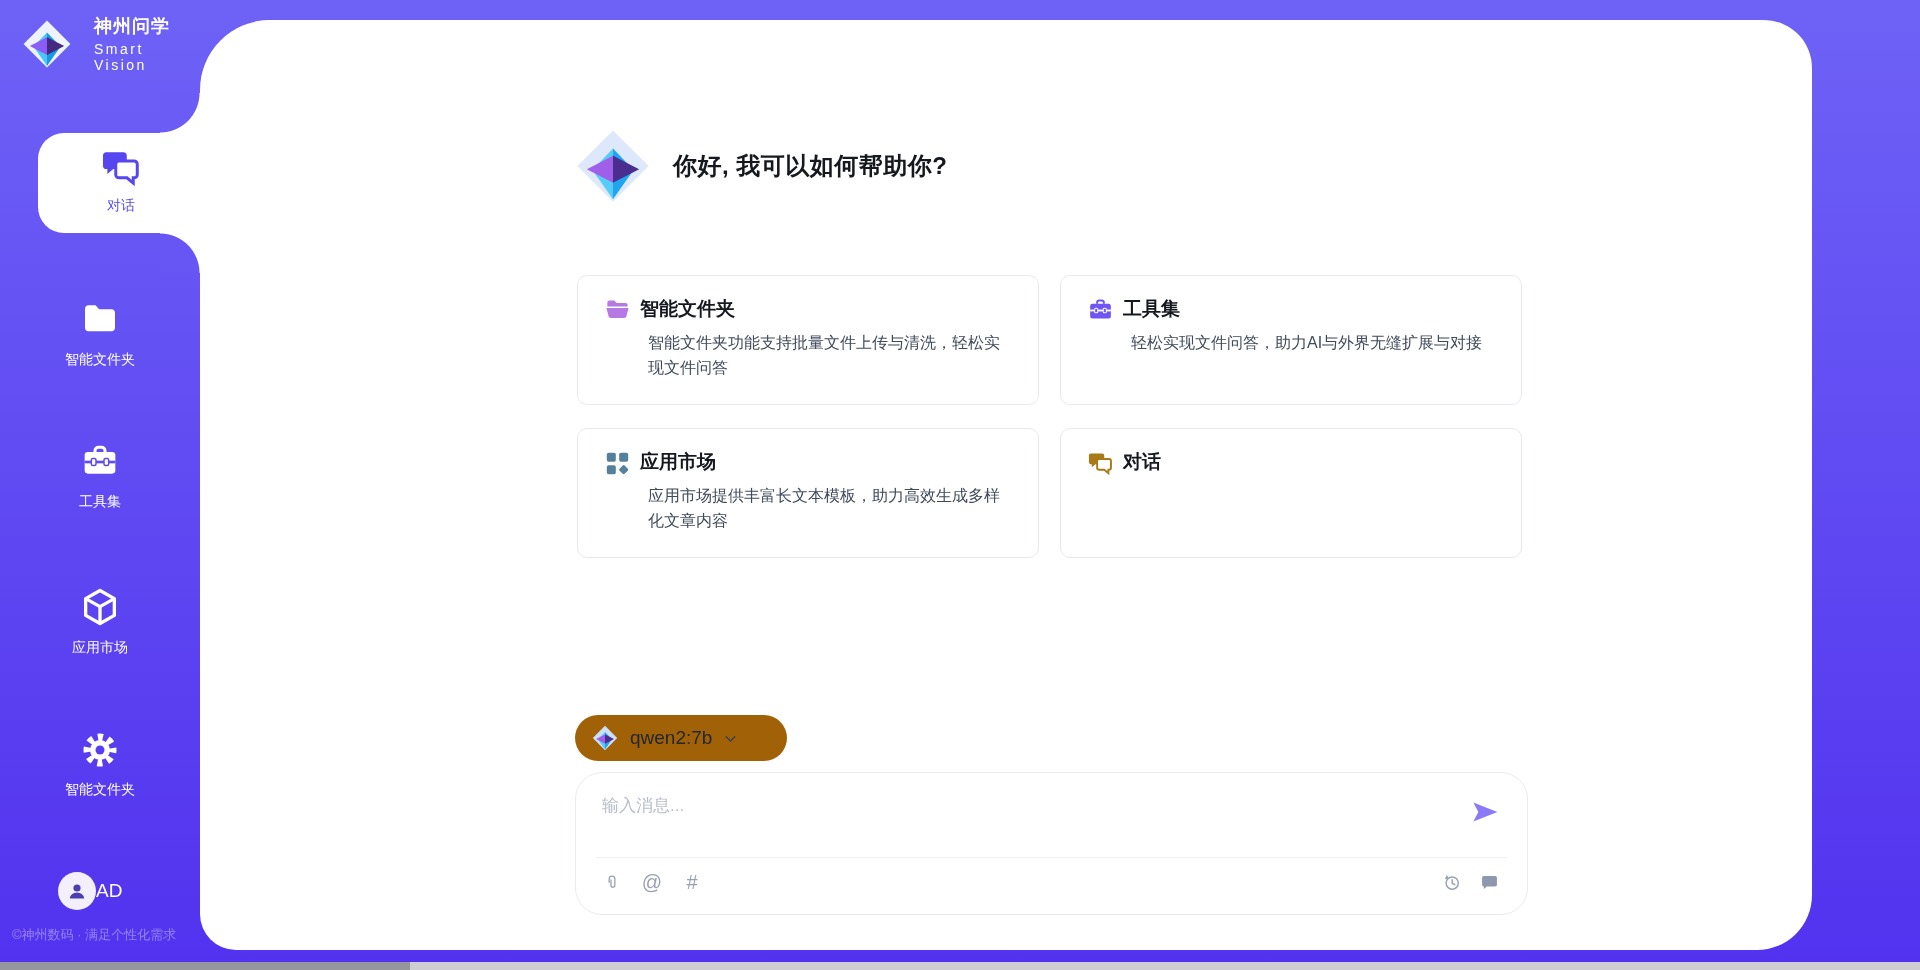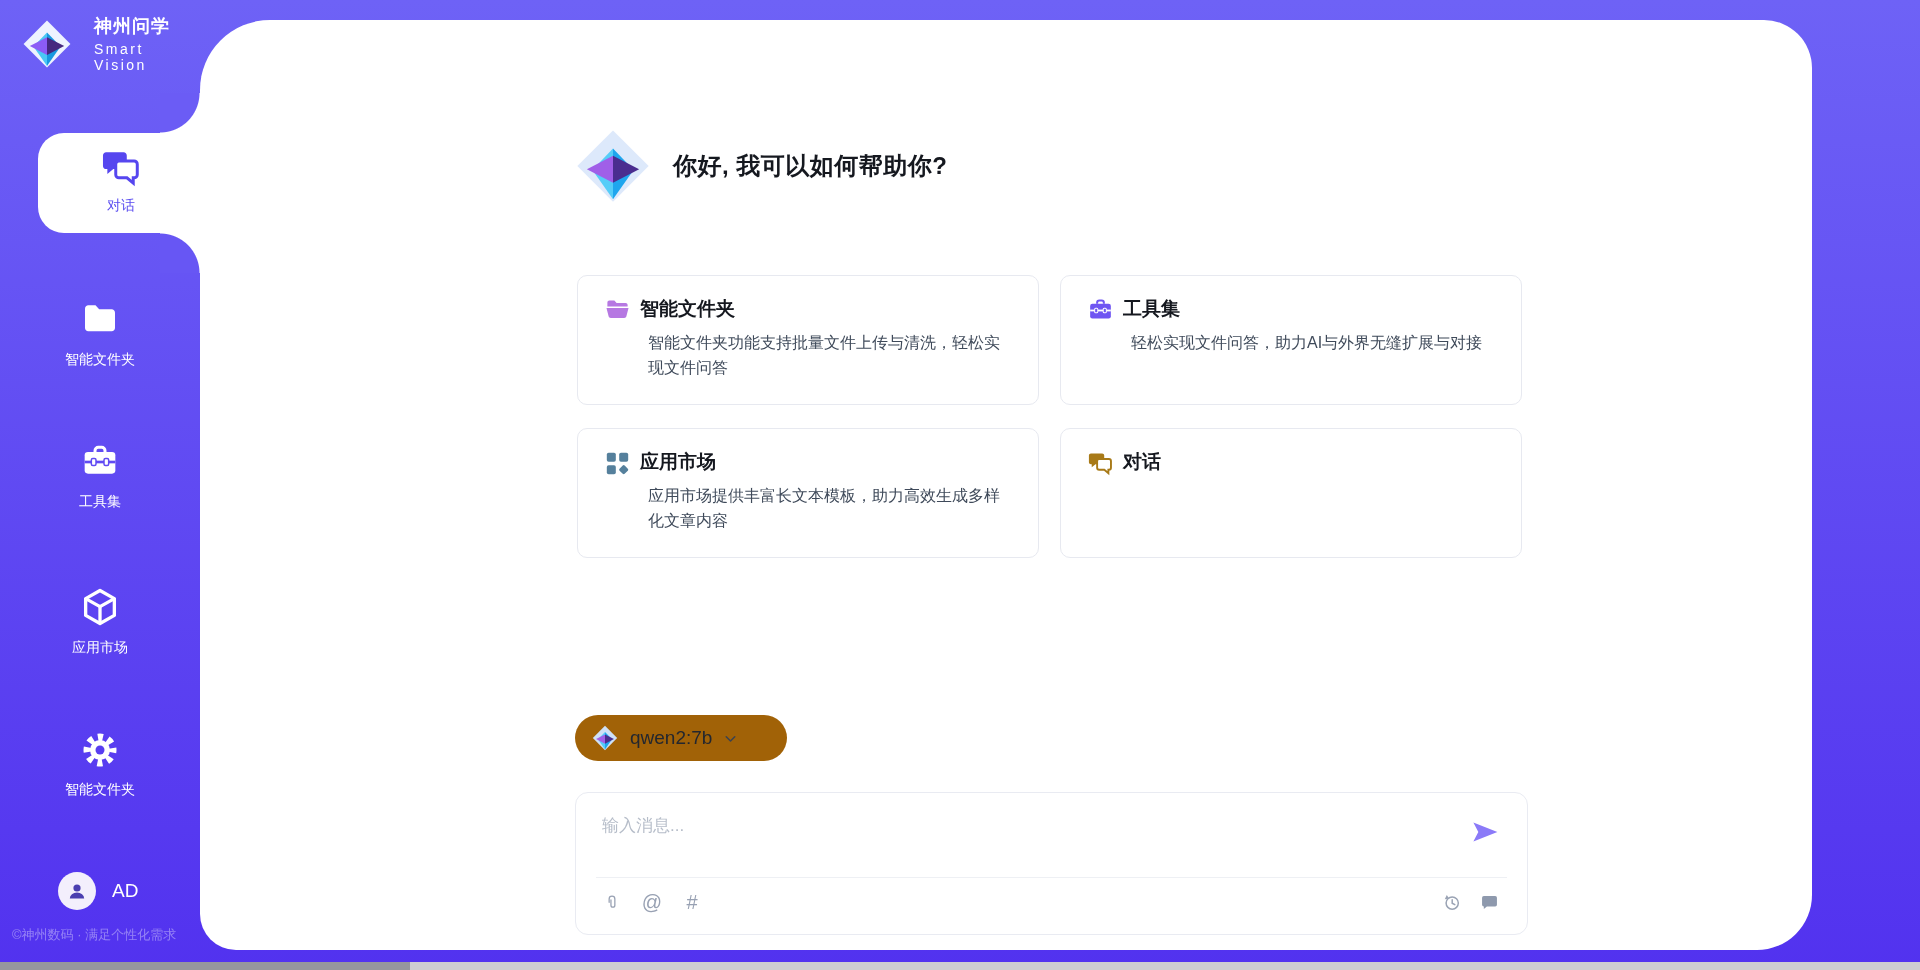--- a/index.html
+++ b/index.html
@@ -30,21 +30,21 @@
   .nav-active{position:absolute;left:38px;top:133px;width:166px;height:100px;background:#fff;
               border-radius:26px 0 0 26px;text-align:center;cursor:pointer;}
   .nav-active::before{content:'';position:absolute;right:0;top:-40px;width:44px;height:40px;
               background:radial-gradient(circle 40px at 0 0,#6b5cf5 39px,#ffffff 40px);}
   .nav-active::after{content:'';position:absolute;right:0;bottom:-40px;width:44px;height:40px;
               background:radial-gradient(circle 40px at 0 100%,#6756f4 39px,#ffffff 40px);}
   .nav-active .nav-label{color:#5a4cf0;margin-top:4px;}
 
   .user-row{position:absolute;left:58px;top:872px;display:flex;align-items:center;cursor:pointer;}
   .avatar{width:38px;height:38px;border-radius:50%;background:#f3effc;display:flex;align-items:center;justify-content:center;}
-  .user-name{color:#fff;font-size:19px;margin-left:16px;}
+  .user-name{color:#fff;font-size:19px;}
   .side-footer{position:absolute;left:12px;top:926px;width:190px;color:rgba(255,255,255,.38);font-size:13px;}
 
   
   .hero{position:absolute;left:375px;top:108px;display:flex;align-items:center;}
   .greeting{font-size:24px;font-weight:bold;color:#15181f;margin-left:22px;letter-spacing:.5px;}
 
   
   .cards{position:absolute;left:377px;top:255px;display:grid;
          grid-template-columns:462px 462px;grid-auto-rows:130px;gap:23px 21px;}
   .card{position:relative;background:#fff;border:1px solid #e7e9f0;border-radius:10px;
@@ -55,21 +55,21 @@
 
   
   .model-pill{position:absolute;left:375px;top:695px;width:212px;height:46px;border-radius:23px;
               background:#a16207;display:flex;align-items:center;cursor:pointer;}
   .model-pill .m-logo{margin-left:17px;}
   .model-name{font-size:19px;color:#23272f;margin-left:12px;}
   .model-pill .chev{margin-left:10px;display:flex;}
 
   
   .composer{position:absolute;left:375px;top:752px;width:953px;height:143px;background:#fff;
-            border:1.5px solid #e9ebf2;border-radius:13px;box-sizing:border-box;margin-top:20px;}
+            border:1.5px solid #e9ebf2;border-radius:27px;box-sizing:border-box;}
   .composer input{position:absolute;left:24px;top:16px;width:840px;height:32px;border:none;outline:none;
             font-size:17px;color:#333;background:transparent;font-family:inherit;}
   .composer input::placeholder{color:#b6bdc9;}
   .send-btn{position:absolute;right:28px;top:26px;width:28px;height:26px;cursor:pointer;color:#8b7af8;}
   .comp-divider{position:absolute;left:20px;right:20px;top:84px;height:1px;background:#eef0f4;}
   .comp-tools{position:absolute;left:24px;top:96px;display:flex;align-items:center;gap:16px;color:#98a1b3;}
   .tool-btn{display:flex;align-items:center;justify-content:center;width:24px;height:26px;cursor:pointer;
             font-size:20px;color:#98a1b3;}
   .comp-actions{position:absolute;right:26px;top:96px;display:flex;align-items:center;gap:14px;color:#9aa3b4;}
 

